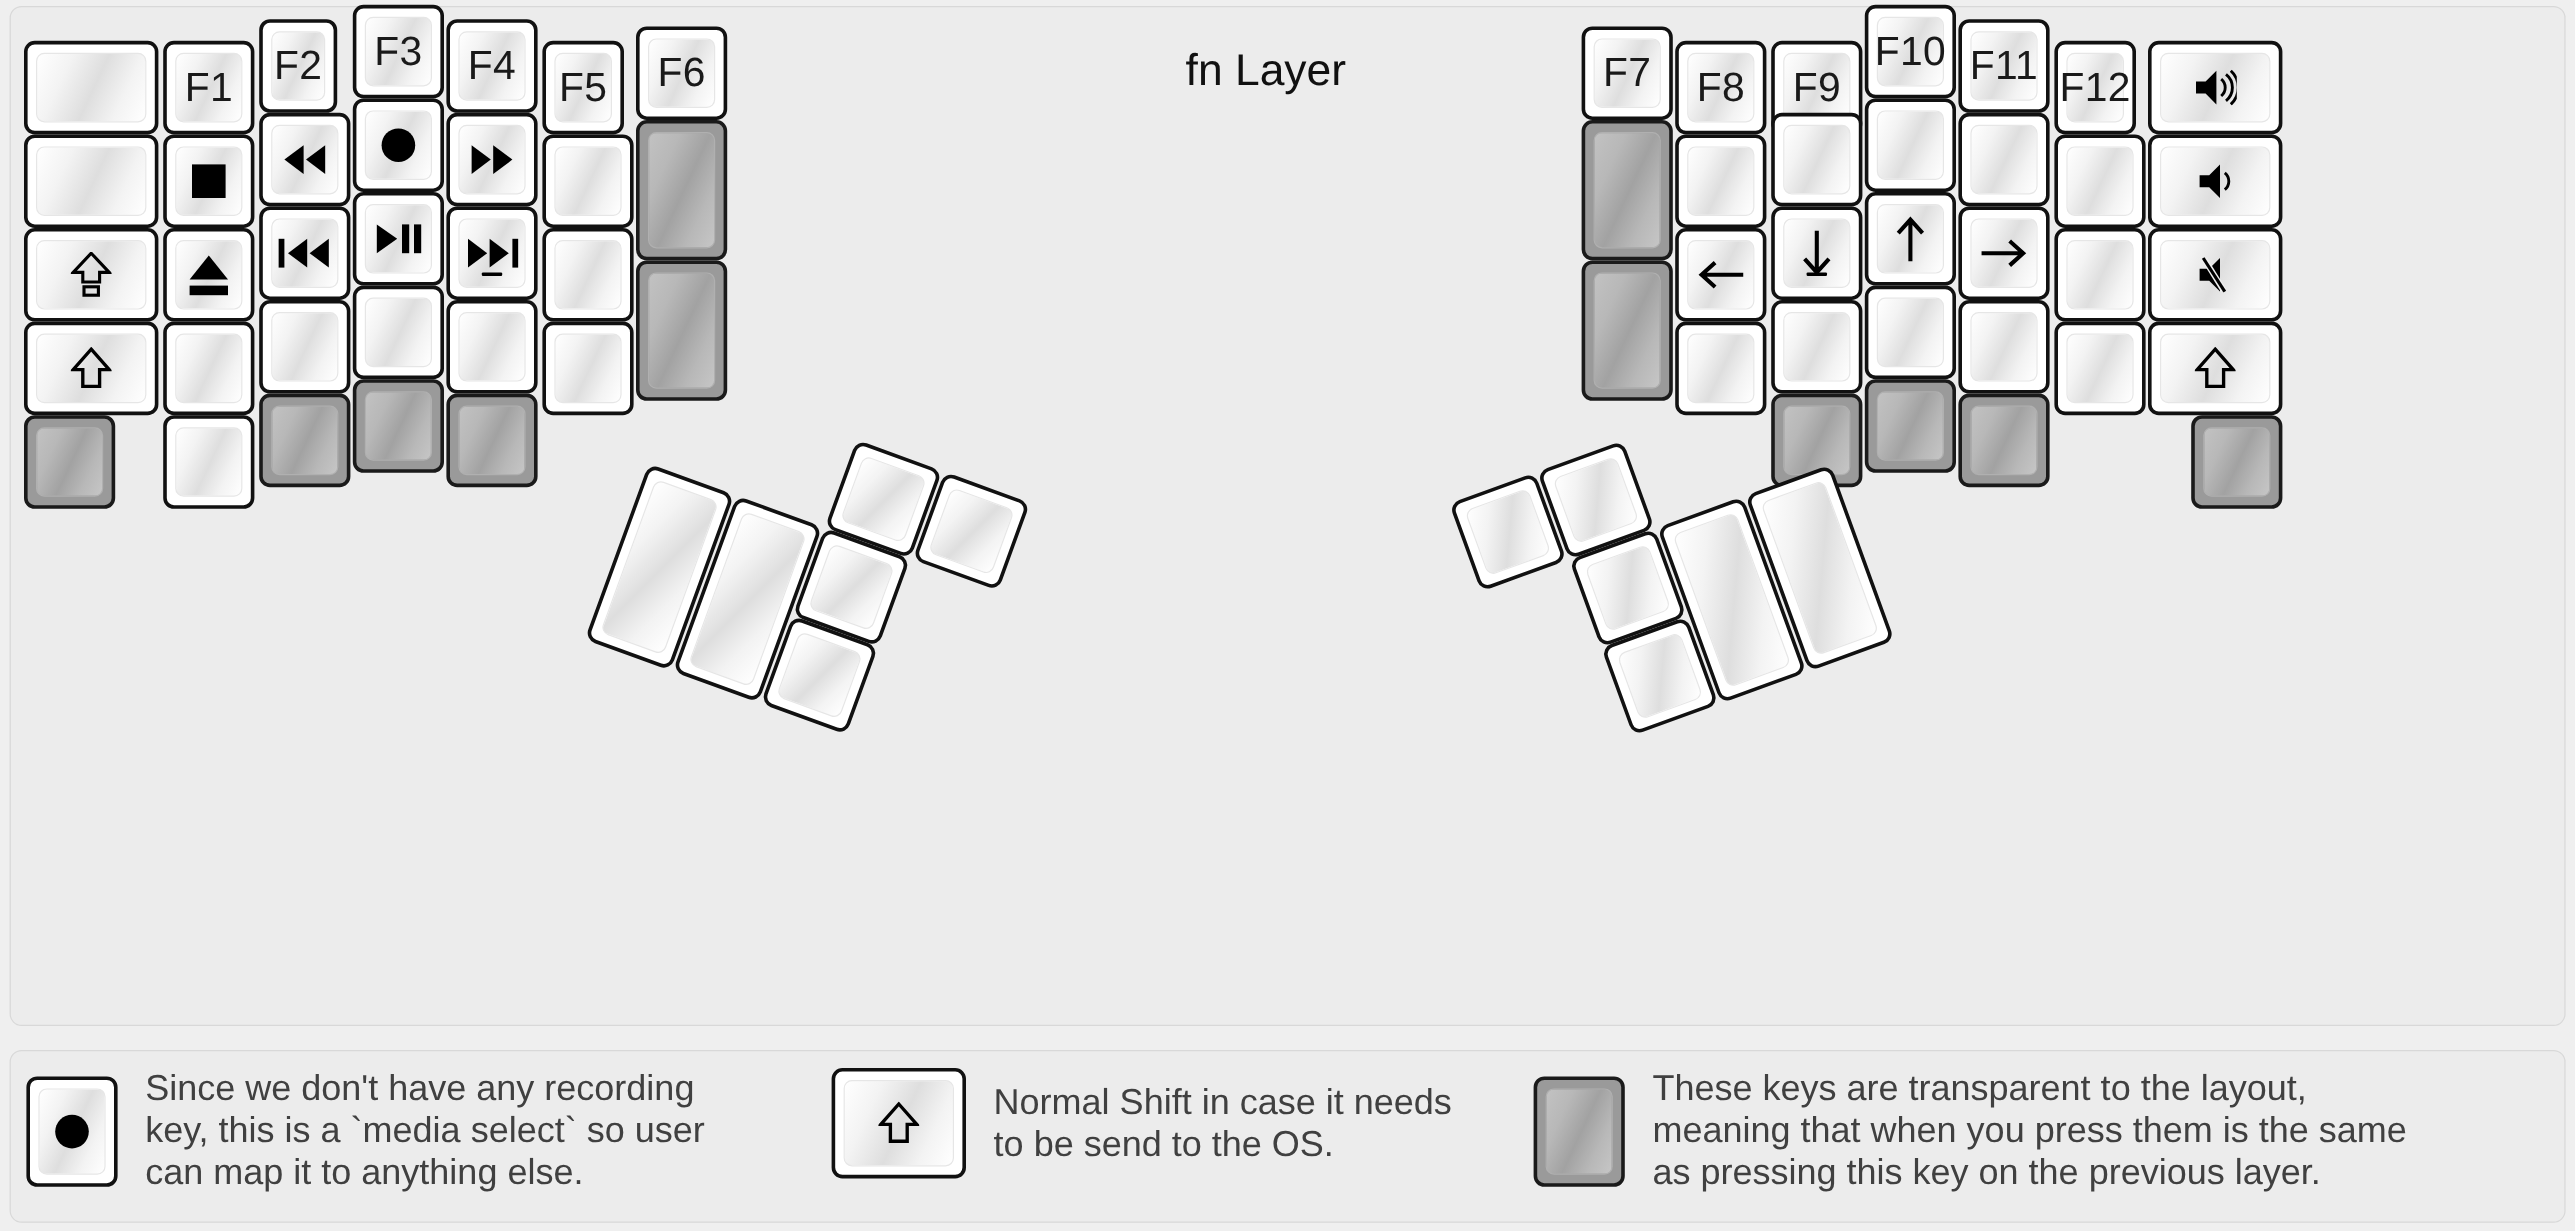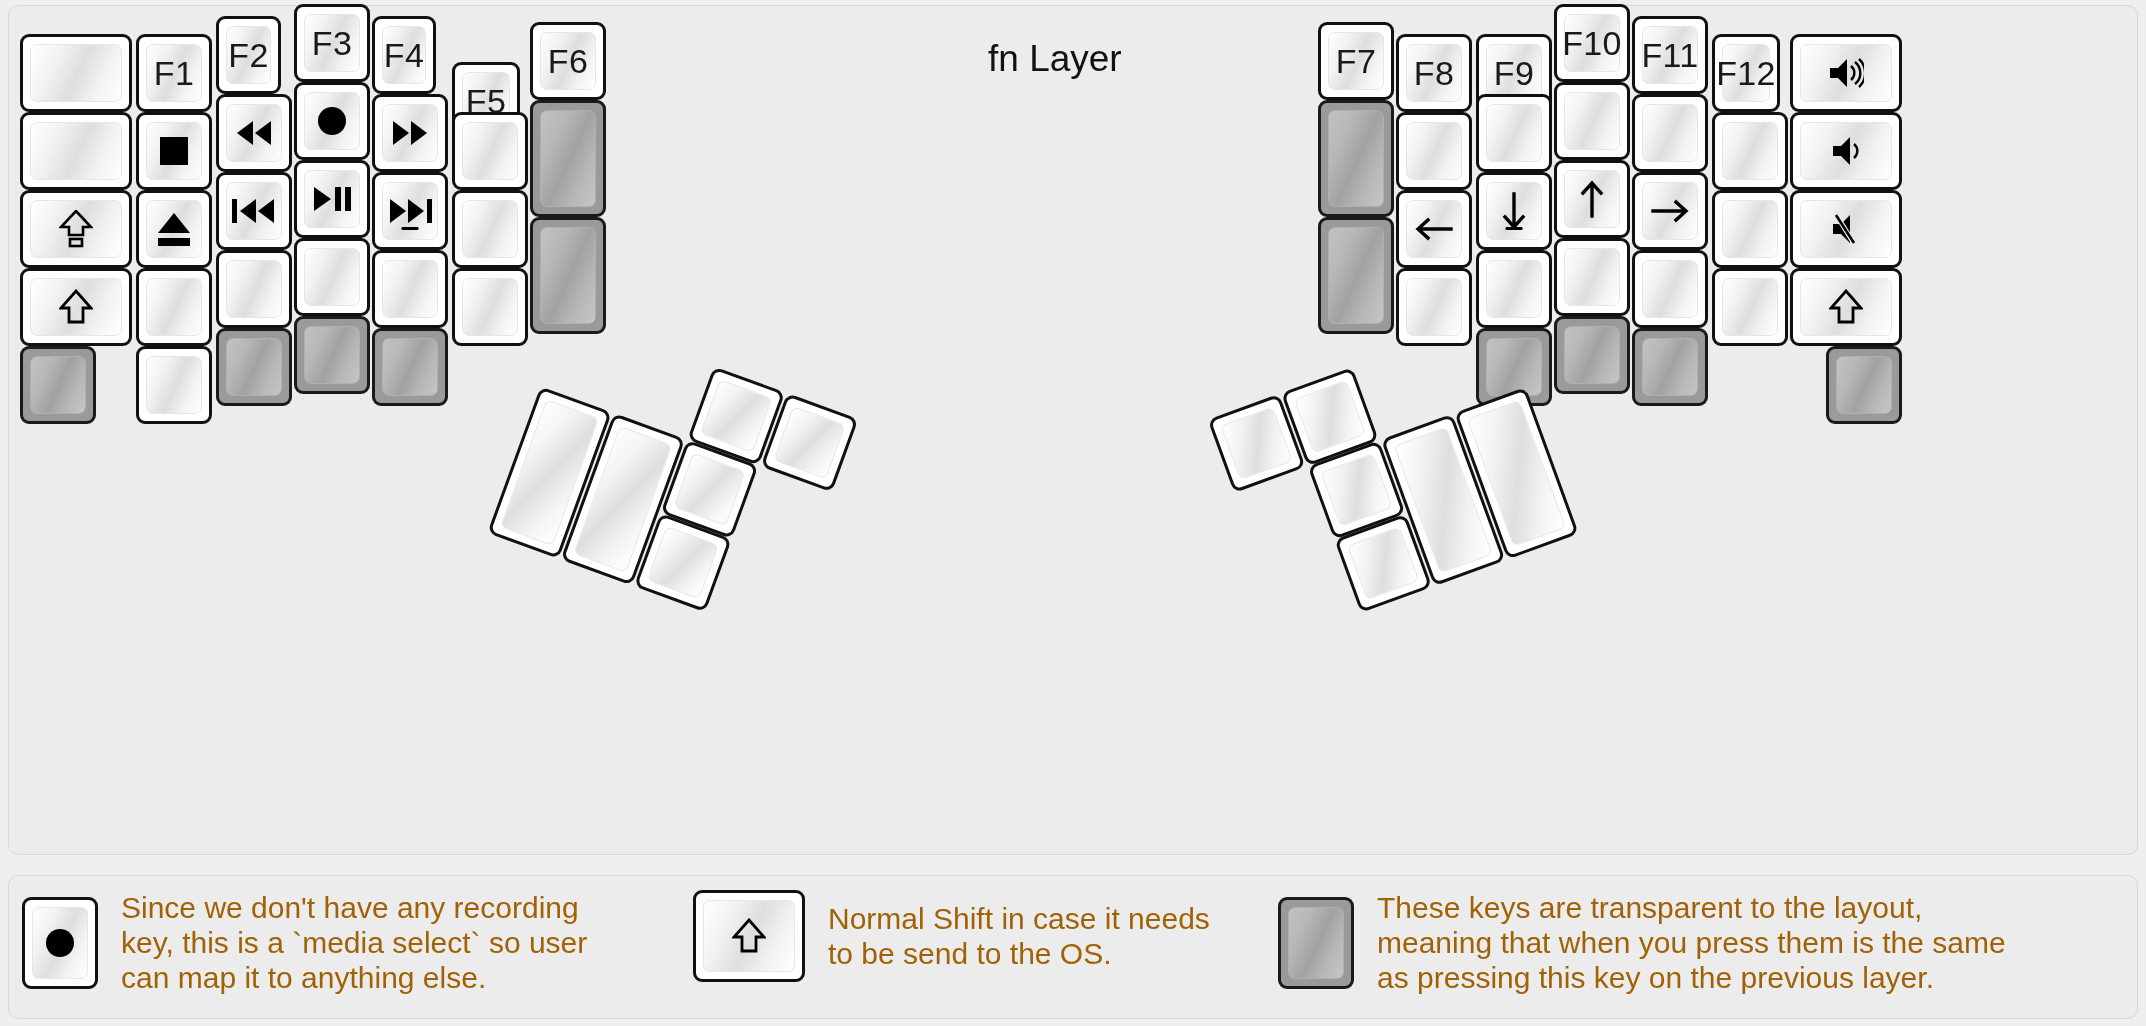--- a/index.html
+++ b/index.html
@@ -30,21 +30,21 @@
          display:flex;align-items:center;justify-content:center;}
 
   svg.ic{display:block;}
 
   
   #title{position:absolute;left:988px;top:38px;font-size:37px;color:#111;}
 
   
   .lg-item{position:absolute;display:flex;align-items:center;}
   .lg-key{position:relative;flex:0 0 auto;}
-  .lg-txt{margin-left:23px;font-size:30px;line-height:1.17;color:#a16207;white-space:pre-line;}
+  .lg-txt{margin-left:23px;font-size:30px;line-height:1.17;color:#404040;white-space:pre-line;}
 </style>
 </head>
 <body>
 
 <div id="root">
 
   <div class="panel" id="kb-panel"></div>
   <div class="panel" id="legend-panel"></div>
 
   <div id="title">fn Layer</div>
@@ -204,21 +204,21 @@
       <div class="key" style="left: 294px; top: 238px; width: 76px; height: 78px;">
         <div class="top">
           <div class="gwrap"></div>
         </div>
       </div>
       <div class="key trans" style="left: 294px; top: 316px; width: 76px; height: 78px;">
         <div class="top">
           <div class="gwrap"></div>
         </div>
       </div>
-      <div class="key" style="left: 372px; top: 16px; width: 64px; height: 78px;">
+      <div class="key" style="left: 372px; top: 16px; width: 76px; height: 78px;">
         <div class="top">
           <div class="gwrap">
             <span class="lbl">F4</span>
           </div>
         </div>
       </div>
       <div class="key" style="left: 372px; top: 94px; width: 76px; height: 78px;">
         <div class="top">
           <div class="gwrap">
             <span class="glyph">
@@ -247,21 +247,21 @@
       <div class="key" style="left: 372px; top: 250px; width: 76px; height: 78px;">
         <div class="top">
           <div class="gwrap"></div>
         </div>
       </div>
       <div class="key trans" style="left: 372px; top: 328px; width: 76px; height: 78px;">
         <div class="top">
           <div class="gwrap"></div>
         </div>
       </div>
-      <div class="key" style="left: 452px; top: 34px; width: 68px; height: 78px; margin-top: 28px;">
+      <div class="key" style="left: 452px; top: 34px; width: 68px; height: 78px;">
         <div class="top">
           <div class="gwrap">
             <span class="lbl">F5</span>
           </div>
         </div>
       </div>
       <div class="key" style="left: 452px; top: 112px; width: 76px; height: 78px;">
         <div class="top">
           <div class="gwrap"></div>
         </div>

